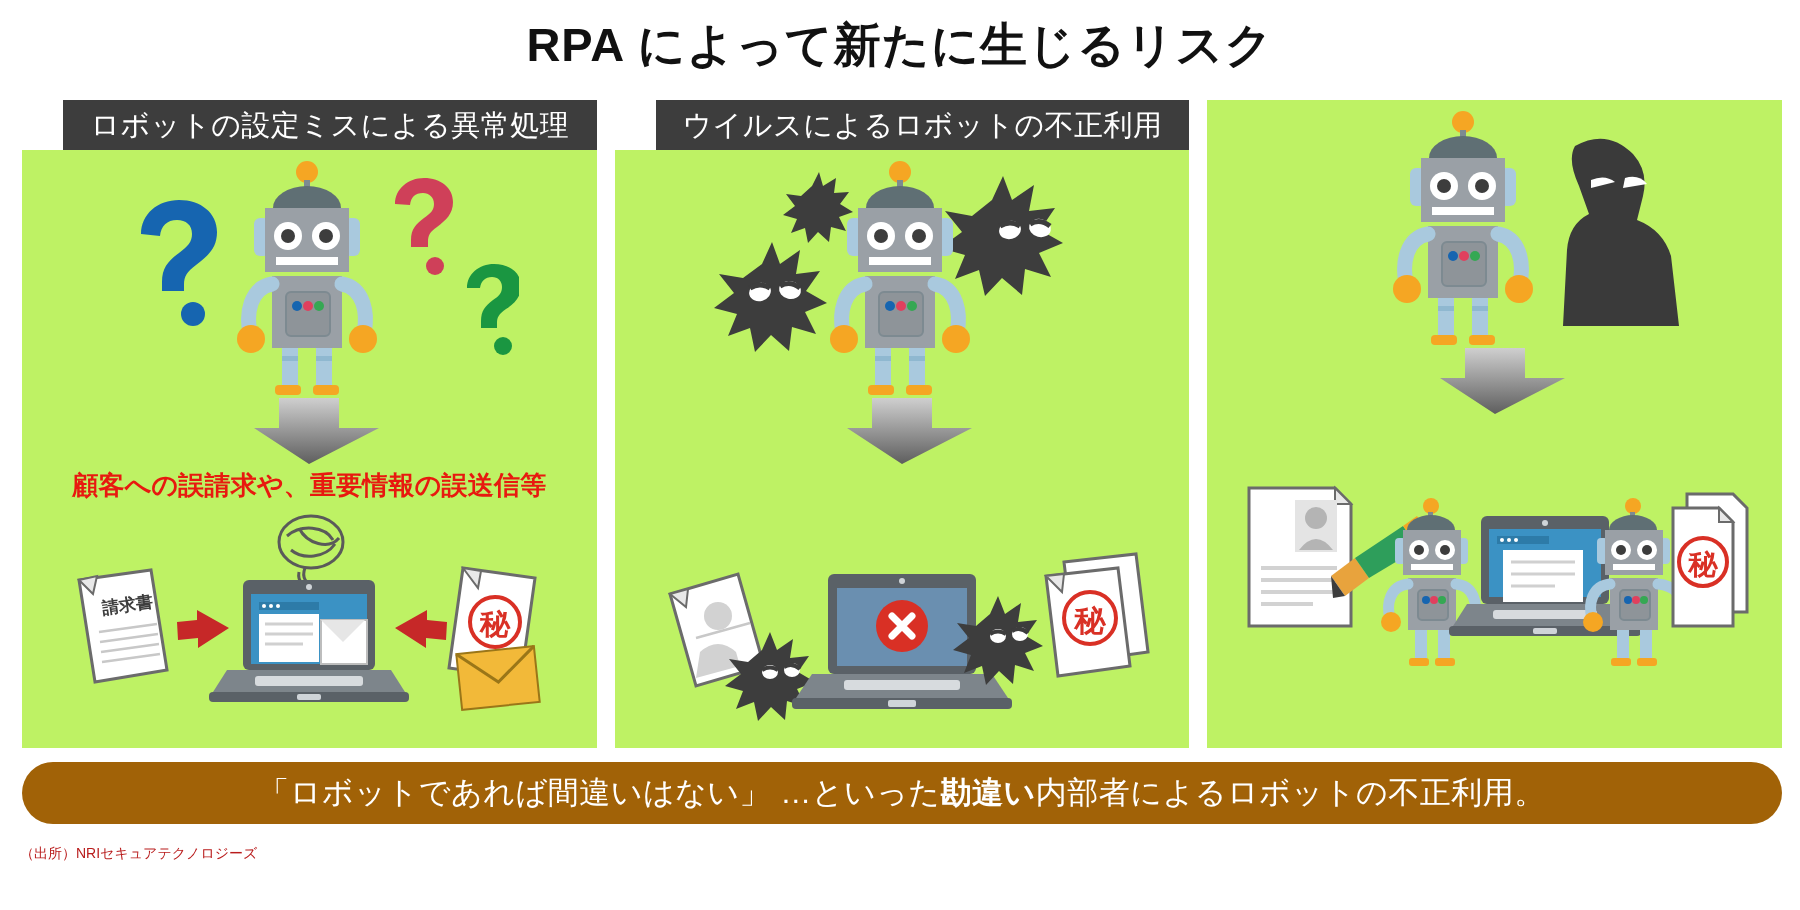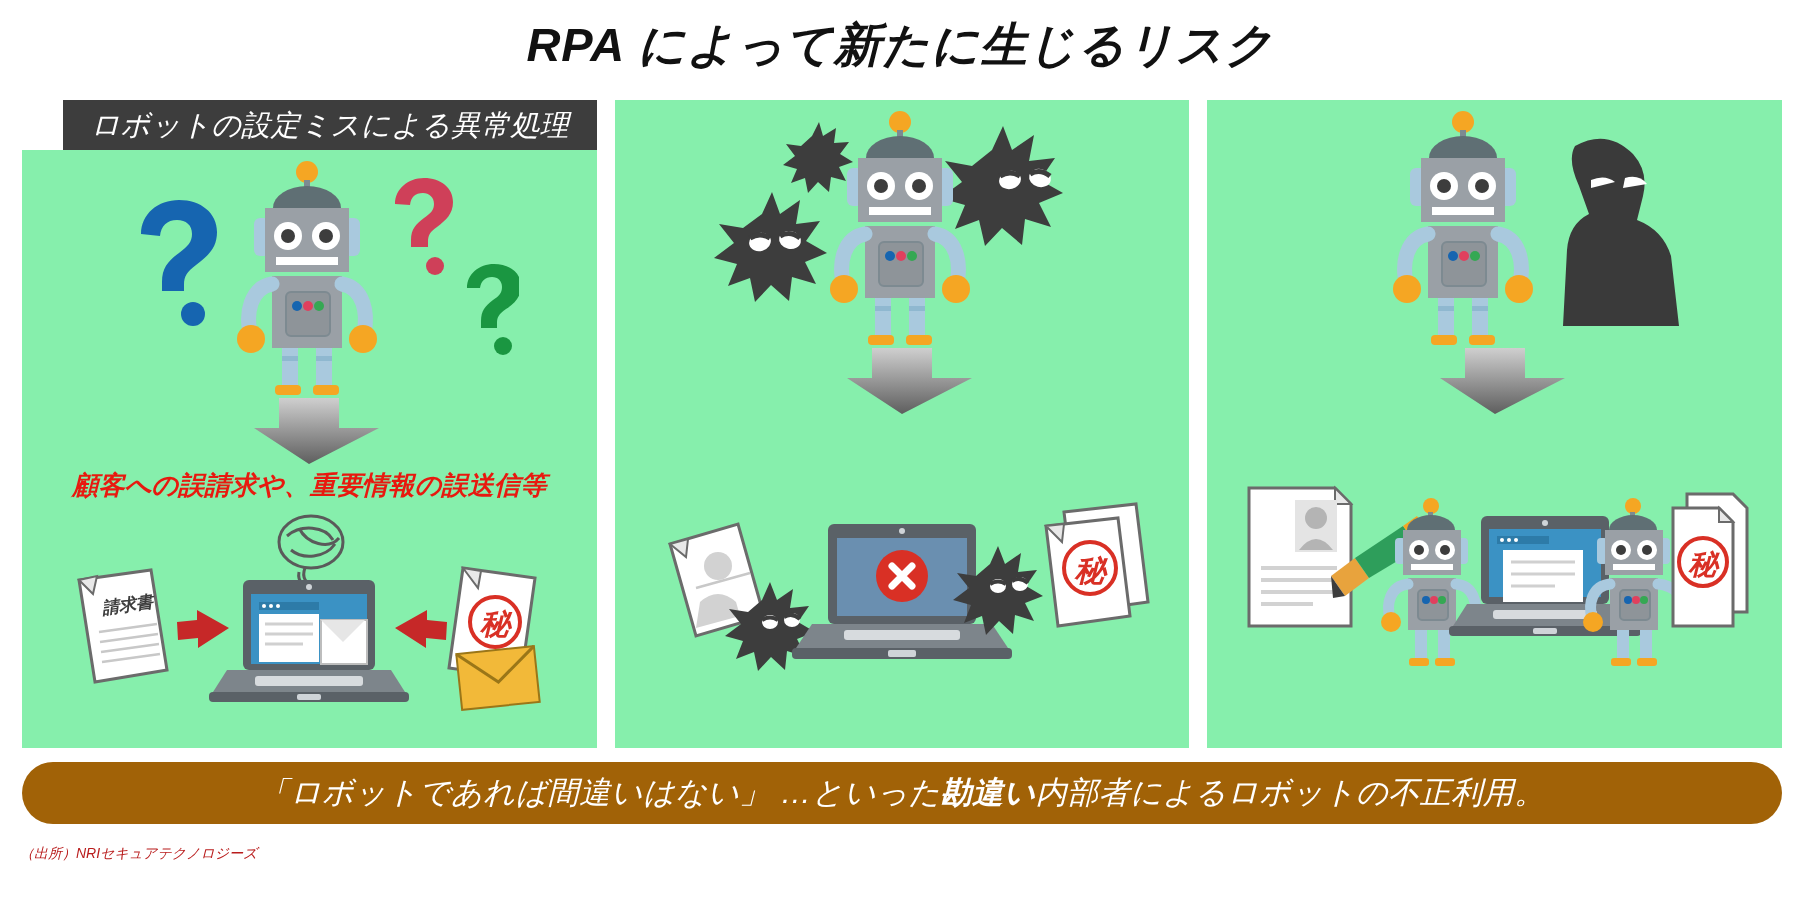--- a/index.html
+++ b/index.html
@@ -3,21 +3,21 @@
 <meta charset="utf-8">
 <style>
   html,body{margin:0;padding:0;}
   body{
     width:1800px;height:910px;
     background:#ffffff;
     font-family:"Liberation Sans","DejaVu Sans",sans-serif;
     overflow:hidden;
     position:relative;
   }
-  .page{position:relative;width:1800px;height:910px;font-style:italic;}
+  .page{position:relative;width:1800px;height:910px;}
 
   
   .title{
     position:absolute;left:0;top:14px;width:1800px;
     text-align:center;
     font-size:47px;font-weight:bold;color:#111111;
     letter-spacing:1px;
     white-space:nowrap;
   }
 
@@ -29,21 +29,21 @@
     background:#3d3d3d;color:#ffffff;
     height:50px;line-height:50px;
     text-align:center;
     font-size:29px;
     letter-spacing:.5px;
     white-space:nowrap;
     overflow:hidden;
     margin-left:41px;
   }
   .panel-body{
-    flex:1;background:#86efac;position:relative;overflow:hidden;
+    flex:1;background:#bef264;position:relative;overflow:hidden;
   }
 
   
   .scene-top{position:absolute;left:0;top:0;width:100%;height:250px;}
   .arrow-wrap{position:absolute;left:0;top:248px;width:100%;height:70px;}
   .risk-text{
     position:absolute;left:0;top:318px;width:100%;
     text-align:center;
     color:#e8190f;font-weight:bold;font-size:26px;
     white-space:nowrap;
@@ -200,20 +200,21 @@
               <path d="M400 140 L478 140 L478 196 L400 196 Z" fill="#f2b939" stroke="#9a7618" stroke-width="2" transform="rotate(-6 439 168)"></path>
               <path d="M400 140 L439 172 L478 140" fill="none" stroke="#9a7618" stroke-width="3" transform="rotate(-6 439 168)"></path>
             </g>
           </svg>
         </div>
 
       </div>
     </div>
 
     <div class="panel">
+      <div class="panel-header">ウイルスによるロボットの不正利用</div>
       <div class="panel-body">
 
         <div class="scene-top">
           <svg class="ctr" style="top:6px" width="420" height="240" viewBox="0 0 420 240">
 
             <g fill="#3d3d3d">
               <path d="M120 30 l7 -14 4 14 13 -8 -2 15 15 -1 -9 12 13 8 -14 5 7 14 -15 -4 -2 15 -11 -10 -10 11 -3 -15 -14 5 6 -14 -14 -4 12 -9 -9 -12 15 2z"></path>
             </g>
 
             <g>

